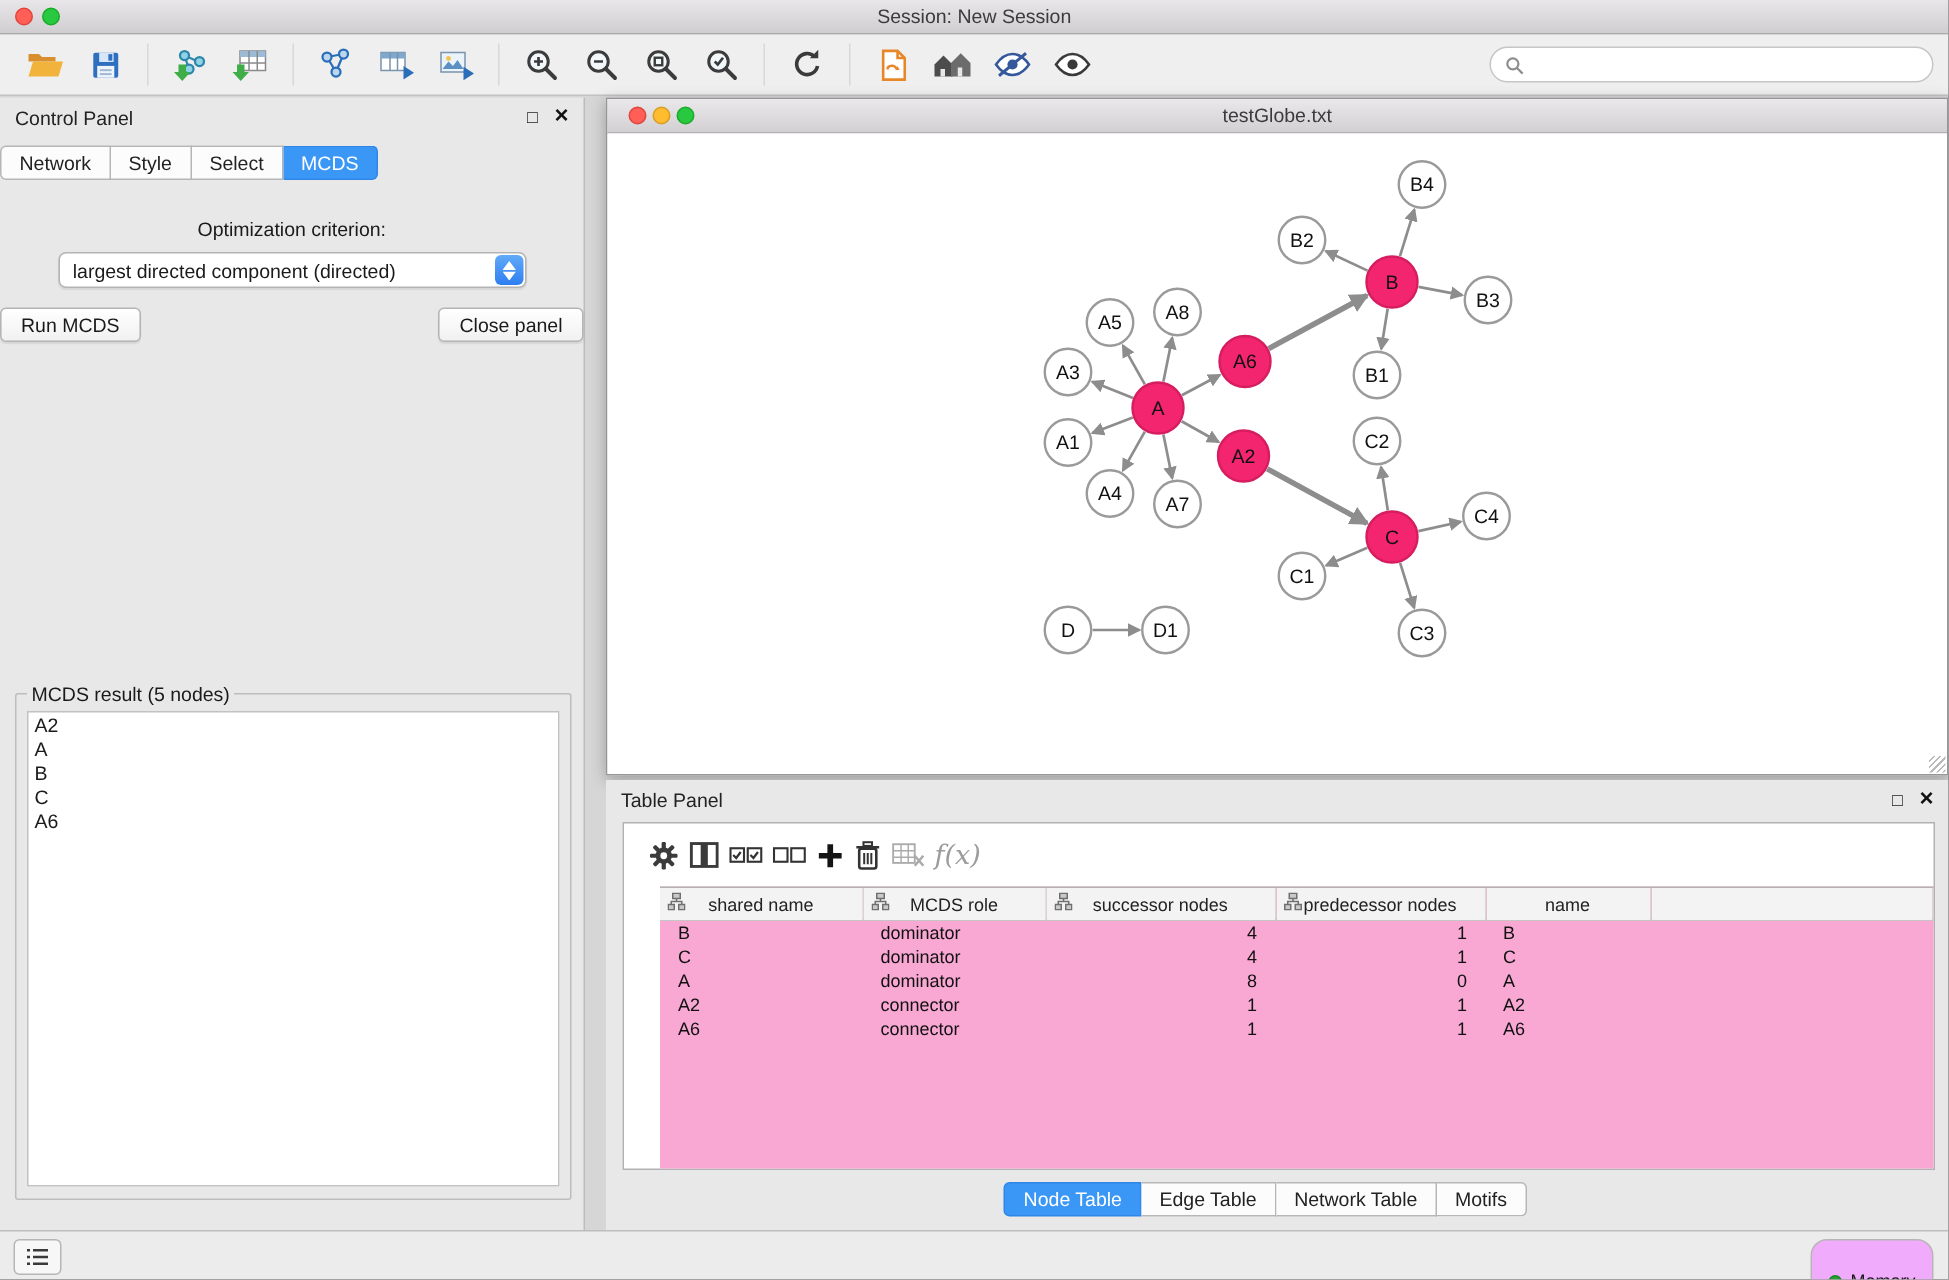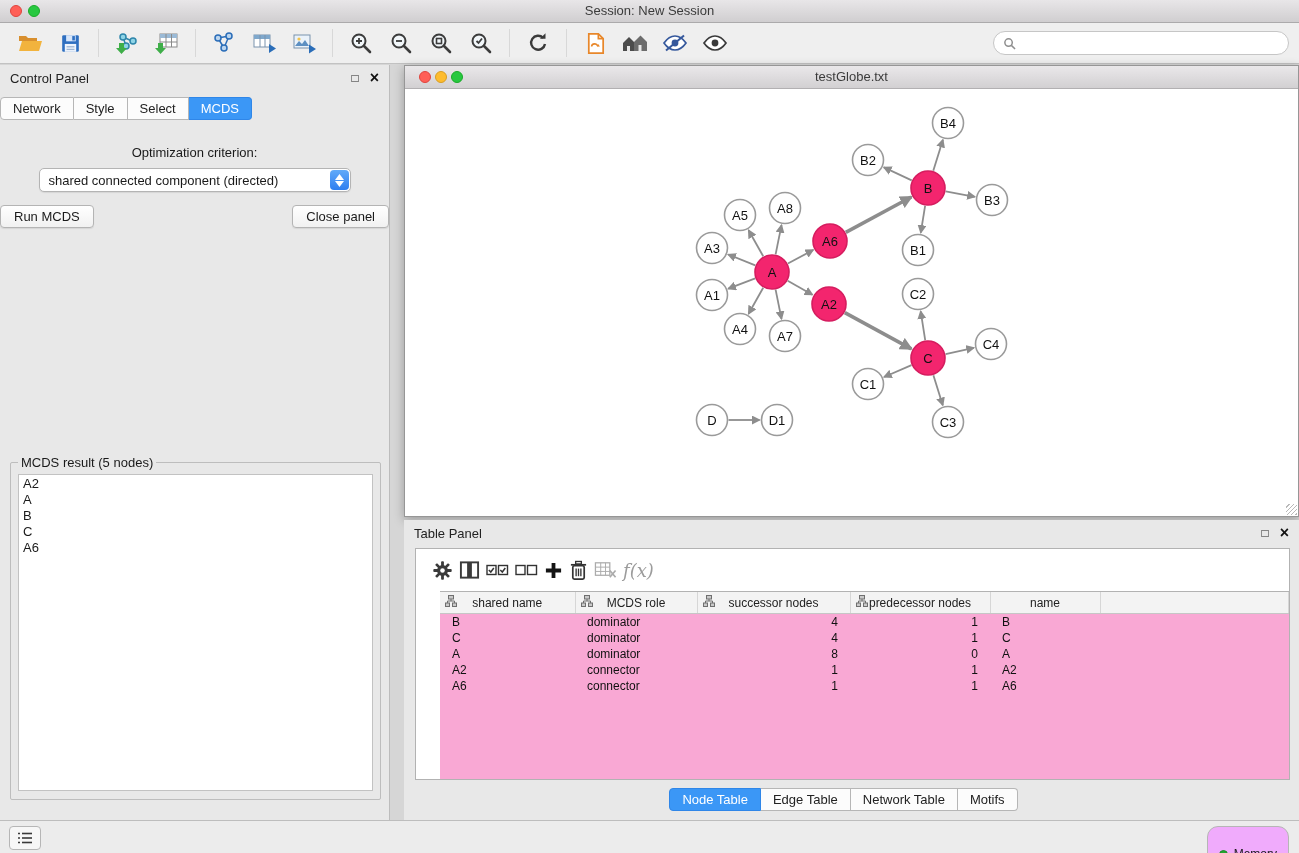--- a/index.html
+++ b/index.html
@@ -233,21 +233,21 @@
     <div class="cp-tabs-wrap">
       <div class="seg" id="cp-tabs">
           <div class="tab">Network</div>
           <div class="tab">Style</div>
           <div class="tab">Select</div>
           <div class="tab active">MCDS</div>
         </div>
     </div>
     <div class="opt-label">Optimization criterion:</div>
     <div class="popup">
-      <span>shared connected component (directed)</span>
+      <span>largest directed component (directed)</span>
       <span class="chev">
         <svg width="9" height="6" viewBox="0 0 9 6">
             <path d="M4.5 0L9 6H0z" fill="#fff"></path>
           </svg>
         <svg width="9" height="6" viewBox="0 0 9 6">
             <path d="M4.5 6L0 0h9z" fill="#fff"></path>
           </svg>
       </span>
     </div>
     <div class="cp-buttons">

